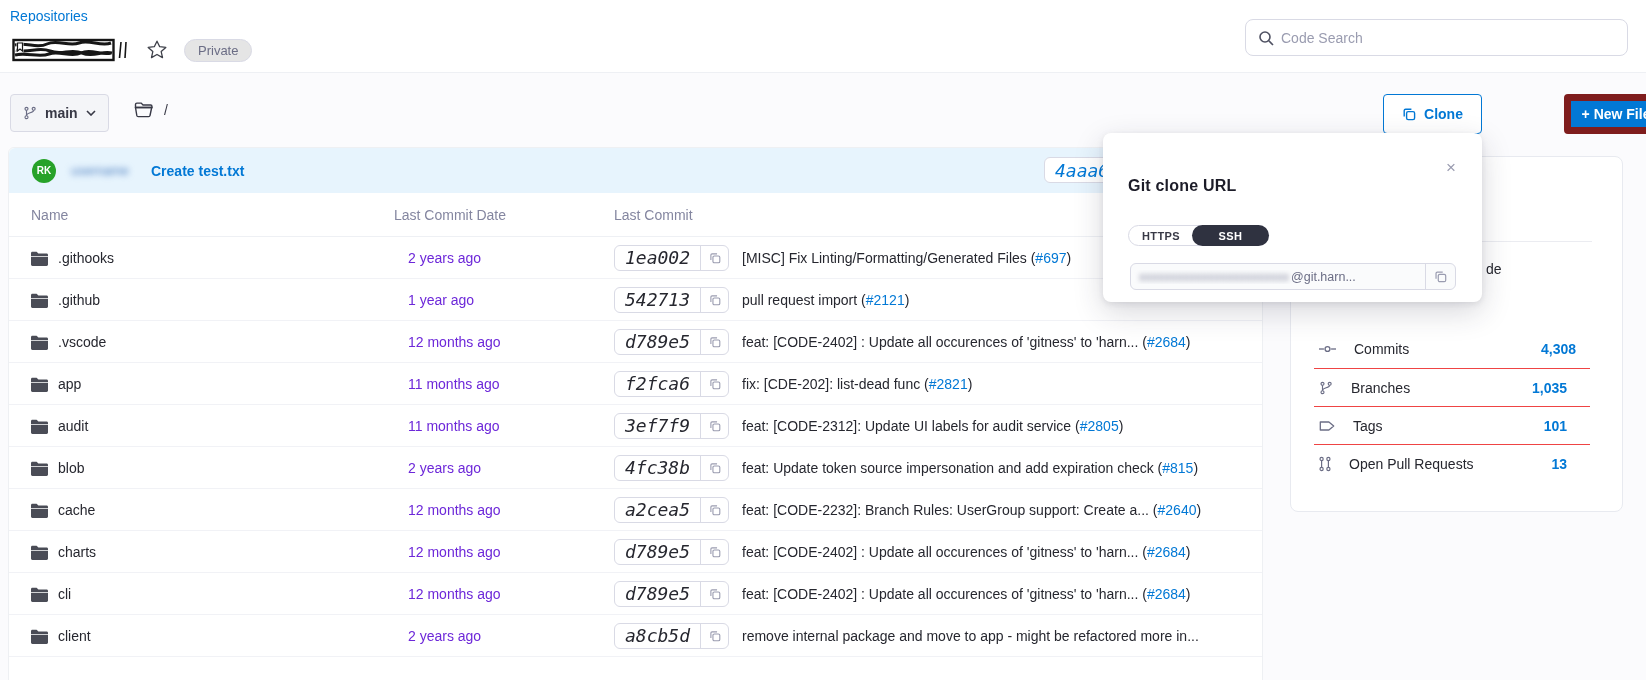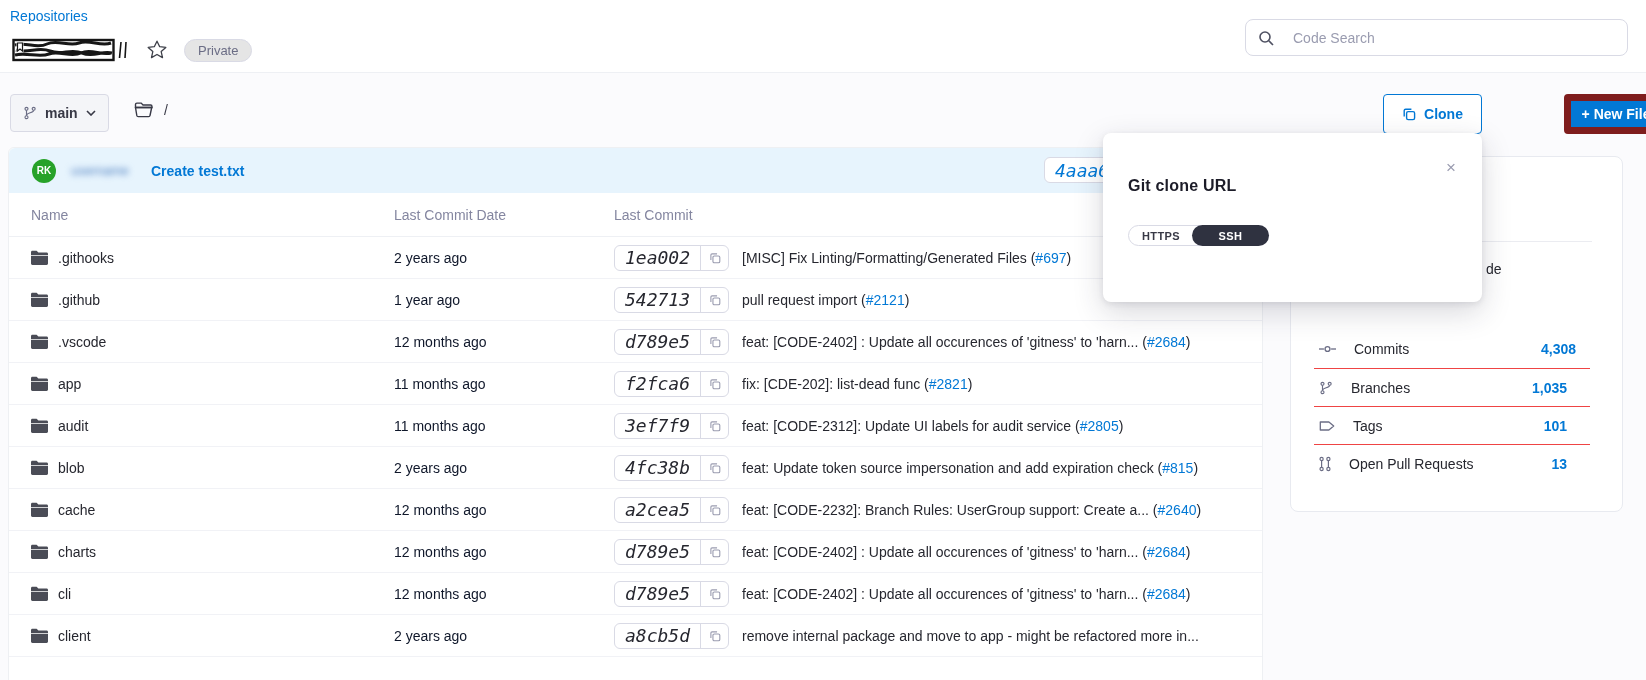--- a/index.html
+++ b/index.html
@@ -9,21 +9,21 @@
     font-family:"Liberation Sans", sans-serif; color:#26272f; font-size:14px;
   }
   .abs { position:absolute; }
 
   
   .breadcrumb { left:10px; top:8px; color:#0278d5; font-size:14px; cursor:pointer; }
   .repo-row { left:12px; top:38px; display:flex; align-items:center; gap:14px; }
   .private-pill { border:1px solid #d9dae5; border-radius:999px; padding:3px 13px;
     color:#6b6d85; font-size:13px; background:#e5e5e5; }
   .search-box { left:1245px; top:19px; width:383px; height:37px; border:1px solid #d9dae5;
-    border-radius:8px; background:#fff; display:flex; align-items:center; padding:0 12px; gap:19px; }
+    border-radius:8px; background:#fff; display:flex; align-items:center; padding:0 12px; gap:7px; }
   .search-box input { border:none; outline:none; flex:1; font-size:14px; color:#26272f;
     font-family:"Liberation Sans",sans-serif; background:transparent; }
   .search-box input::placeholder { color:#9a9cb0; }
 
   .content-bg { left:0; top:72px; right:0; bottom:0; background:#fbfbfd; border-top:1px solid #eef0f4; }
 
   
   .branch-btn { left:10px; top:94px; height:34px; padding:18px 12px; display:flex; align-items:center;
     gap:8px; background:#f4f5f8; border:1px solid #d9dae5; border-radius:4px; color:#383946;
     font-weight:bold; font-size:14px; cursor:pointer; }
@@ -50,22 +50,22 @@
     font-size:18px; padding:0 10px; color:#26272f; }
   .hash-badge .copy-seg { width:28px; align-self:stretch; display:flex; align-items:center;
     justify-content:center; border-left:1px solid #d9dae5; color:#9a9cb0; cursor:pointer; }
   .banner-hash { position:absolute; left:1035px; top:9px; }
   .banner-hash .hash-text { color:#0278d5; }
 
   .thead, .trow { display:grid; grid-template-columns:385px 220px 128px 1fr; align-items:center; }
   .thead { height:44px; color:#8486a0; border-bottom:1px solid #eef0f4; }
   .thead > div:first-child { padding-left:22px; }
   .trow { height:42px; border-bottom:1px solid #f1f2f6; cursor:pointer; }
-  .cell-name { padding-left:22px; display:flex; align-items:center; gap:10px; color:#26272f; }
-  .cell-date { color:#0f172a; }
+  .cell-name { padding-left:22px; display:flex; align-items:flex-end; gap:10px; color:#26272f; }
+  .cell-date { color:#6d28d9;margin-left:14px; }
   .cell-msg { color:#26272f; white-space:nowrap; overflow:hidden; }
   .pr-link { color:#0278d5; cursor:pointer; }
 
   
   .side-card { left:1290px; top:156px; width:333px; height:356px; background:#fff;
     border:1px solid #e8eaf0; border-radius:8px; z-index:10; }
   .side-divider { position:absolute; left:23px; width:278px; height:1px; background:#ebecf1; }
   .side-fragment { position:absolute; left:195px; top:104px; color:#26272f; }
   .stats { position:absolute; left:0; top:173px; width:100%; }
   .stat-row { height:38px; display:flex; align-items:center; padding:0 46px 0 28px; gap:18px;
@@ -530,13 +530,25 @@
 </div>
 </div>
 
 <div class="abs popover">
   <div class="popover-title">Git clone URL</div>
   <div class="popover-close">×</div>
   <div class="proto-toggle">
     <span class="proto-seg">HTTPS</span>
     <span class="proto-seg active">SSH</span>
   </div>
+  <div class="url-field">
+    <span class="url-text">
+      <span class="url-redacted">xxxxxxxxxxxxxxxxxxxxxxxx</span>
+      <span>@git.harn...</span>
+    </span>
+    <span class="url-copy">
+      <svg width="13" height="13" viewBox="0 0 14 14">
+          <rect x="4.6" y="4.6" width="8" height="8" rx="1.6" fill="none" stroke="currentColor" stroke-width="1.3"></rect>
+          <path d="M2.2 9.4V3.6c0-.8.6-1.4 1.4-1.4h5.8" fill="none" stroke="currentColor" stroke-width="1.3"></path>
+        </svg>
+    </span>
+  </div>
 </div>
 
 </body></html>

